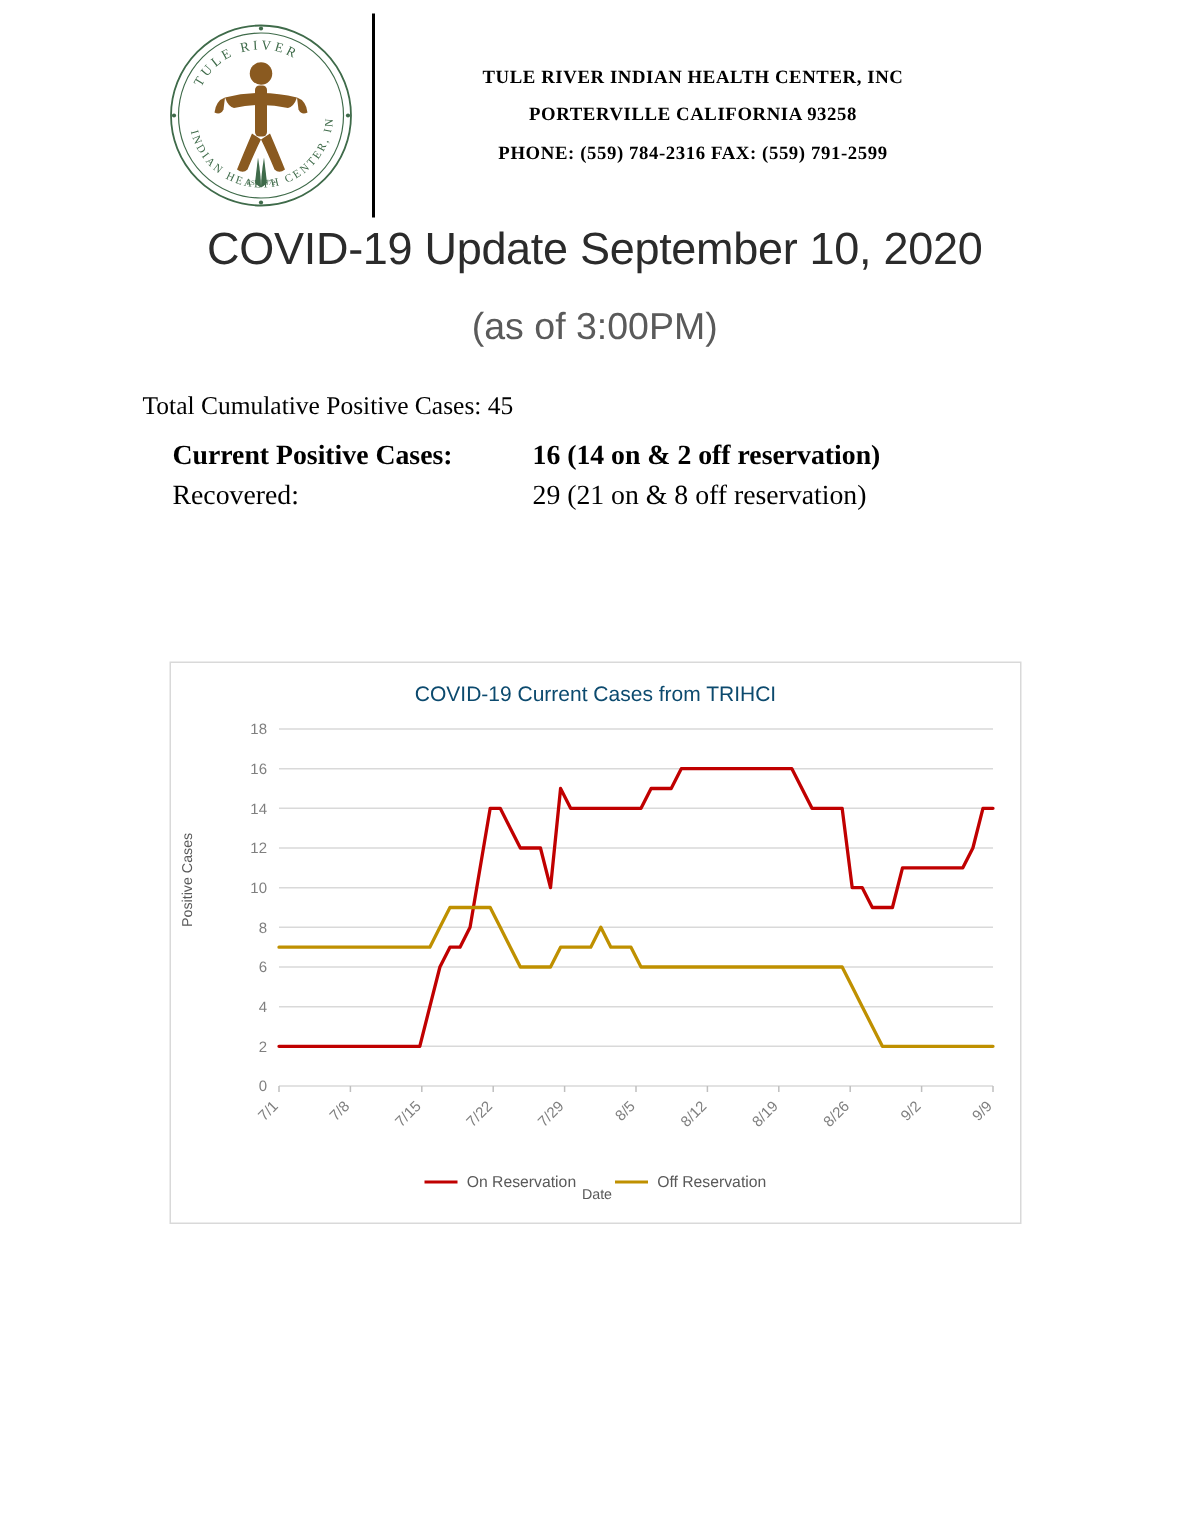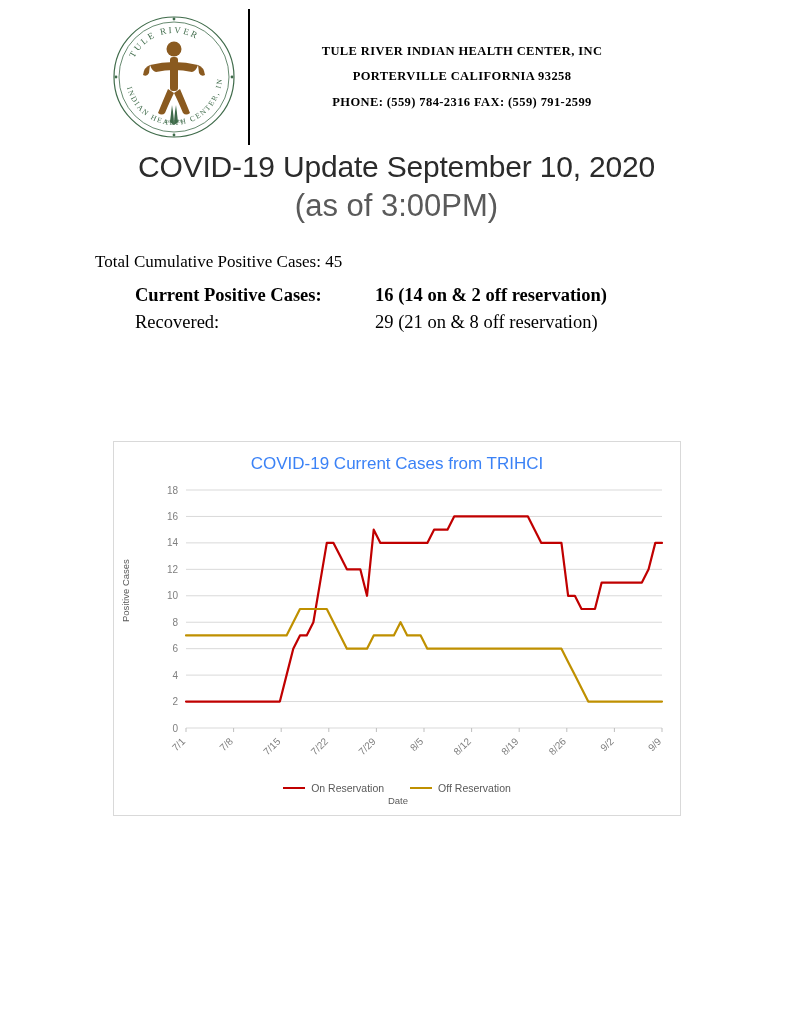--- a/index.html
+++ b/index.html
@@ -53,37 +53,37 @@
     text-align: center;
     font-family: Liberation Sans, sans-serif;
     font-size: 30px;
     color: #2b2b2b;
     margin-top: 10px;
     letter-spacing: -0.2px;
   }
   .subtitle {
     text-align: center;
     font-family: "Liberation Sans", sans-serif;
-    font-size: 31px;
+    font-size: 25px;
     color: #5a5a5a;
-    margin-top: 4px;
+    margin-top: 20px;
   }
 
   
   .stats {
     margin: 28px 0 0 95px;
     font-size: 18.5px;
   }
   .cum {
     font-size: 17px;
     margin-bottom: 10px;
   }
   .stat-row {
     display: flex;
-    margin-left: 40px;
+    margin-left: 20px;
     line-height: 1.45;
   }
   .stat-label { width: 240px; }
   .stat-value { }
   .bold { font-weight: bold; }
   .quar {
     display: flex;
     margin-left: 0px;
     margin-top: 24px;
     font-style: italic;
@@ -97,22 +97,22 @@
     top: 441px;
     width: 568px;
     height: 375px;
     background: #ffffff;
     border: 1px solid #d9d9d9;
     box-sizing: border-box;
   }
   .chart-title {
     text-align: center;
     font-family: "Liberation Sans", sans-serif;
-    font-size: 17px;
-    color: #3b82f6;
+    font-size: 14px;
+    color: #0c4a6e;
     margin-top: 12px;
   }
   .plot-wrap {
     position: relative;
     width: 568px;
     height: 300px;
   }
   .axis-title-y {
     position: absolute;
     left: 6px;

